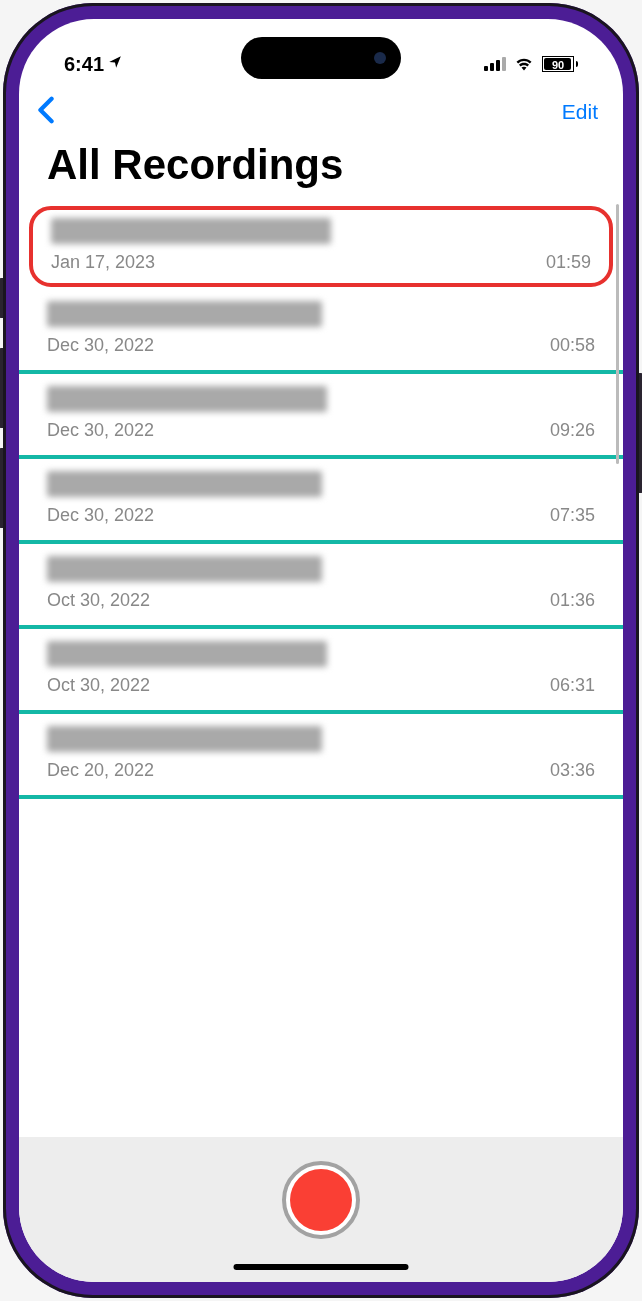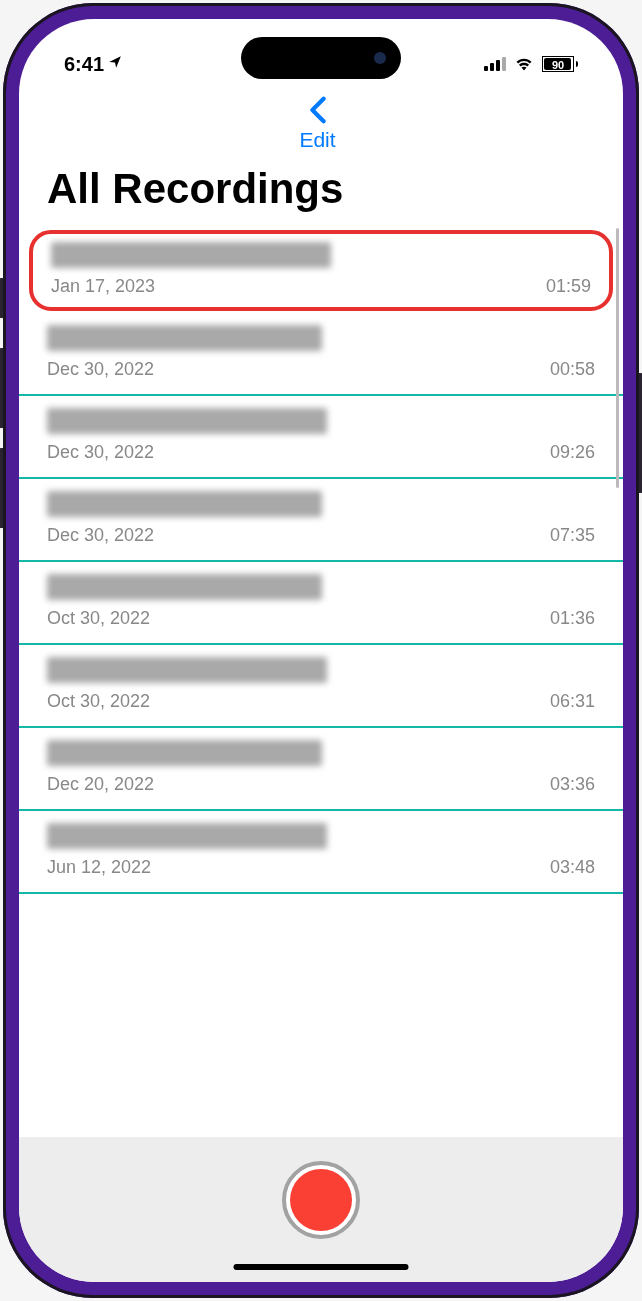--- a/index.html
+++ b/index.html
@@ -193,21 +193,20 @@
       height: 6px;
       background: #000;
       border-radius: 0 2px 2px 0;
     }
 
     .nav-bar {
       display: flex;
       justify-content: space-between;
       align-items: center;
       padding: 12px 25px 5px 18px;
-      flex-direction: column;
     }
 
     .back-button {
       color: #007aff;
       cursor: pointer;
     }
 
     .back-button svg {
       width: 18px;
       height: 28px;
@@ -238,21 +237,21 @@
       right: 4px;
       top: 0;
       width: 3px;
       height: 260px;
       background: #bbb;
       border-radius: 2px;
     }
 
     .recording-item {
       padding: 12px 28px 14px 28px;
-      border-bottom: 2px solid #14b8a6;
+      border-bottom: 4px solid #14b8a6;
       cursor: pointer;
     }
 
     .recording-item.highlighted {
       margin: 2px 10px;
       border: 4px solid #e7312e;
       border-radius: 22px;
       padding: 8px 18px 10px 18px;
       border-bottom: 4px solid #e7312e;
     }
@@ -414,27 +413,20 @@
             <span>06:31</span>
           </div>
         </div>
         <div class="recording-item">
           <div class="recording-title-blur w2"></div>
           <div class="recording-meta">
             <span>Dec 20, 2022</span>
             <span>03:36</span>
           </div>
         </div>
-        <div class="recording-item">
-          <div class="recording-title-blur w3"></div>
-          <div class="recording-meta">
-            <span>Jun 12, 2022</span>
-            <span>03:48</span>
-          </div>
-        </div>
       </div>
 
     <div class="bottom-bar">
       <div class="record-button">
         <div class="record-button-inner"></div>
       </div>
     </div>
 
     <div class="home-indicator"></div>
   </div>

